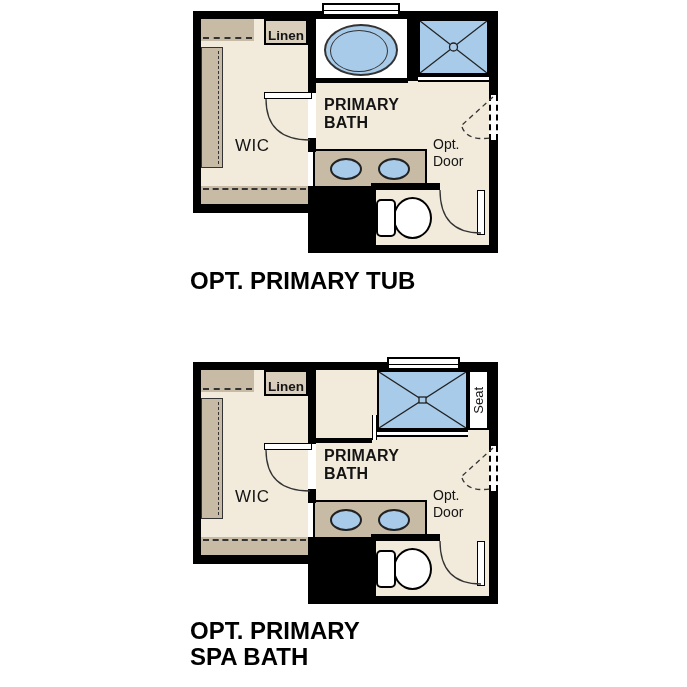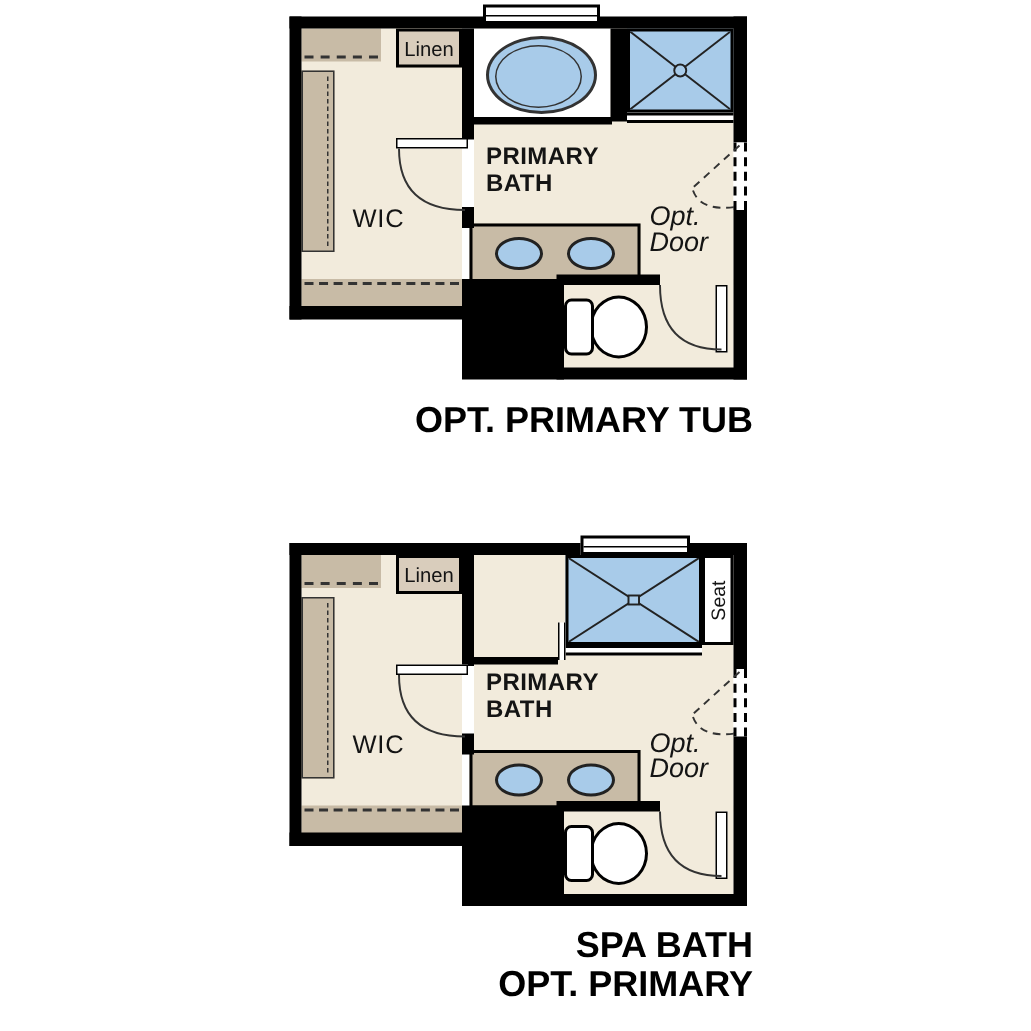--- a/index.html
+++ b/index.html
@@ -19,38 +19,38 @@
   .niche{position:absolute;background:#ffffff;}
   .blue{background:var(--fixture-blue);}
   .b2{border:2px solid var(--wall);box-sizing:border-box;}
   .b1{border:1px solid var(--outline);box-sizing:border-box;}
   .doorleaf{position:absolute;background:#ffffff;border:1.5px solid var(--wall);box-sizing:border-box;}
   .gap{position:absolute;background:#ffffff;border-left:2px dashed var(--wall);
        border-right:2px dashed var(--wall);box-sizing:border-box;}
   .overlay{position:absolute;left:0;top:0;pointer-events:none;}
   .lbl{position:absolute;color:var(--text);}
   .lbl-room{font-weight:bold;font-size:16px;line-height:18px;letter-spacing:.3px;}
-  .lbl-side{font-size:18px;line-height:17px;font-style:italic;}
+  .lbl-side{font-size:14px;line-height:17px;}
   .lbl-wic{font-size:17px;letter-spacing:.5px;}
   .lbl-linen{font-size:13.5px;}
   .window{position:absolute;background:#ffffff;border:2px solid var(--wall);box-sizing:border-box;}
   .window .pane{position:absolute;left:0;right:0;top:5px;border-top:1.5px solid var(--wall);}
   .dashline-bottom{position:absolute;left:2px;right:2px;bottom:2px;border-top:2px dashed var(--outline);}
   .dashline-top{position:absolute;left:2px;right:2px;top:2px;border-top:2px dashed var(--outline);}
   .dashline-right{position:absolute;top:3px;bottom:3px;right:3px;border-left:1.5px dashed var(--outline);}
   .curb{position:absolute;background:#ffffff;border-top:2px solid var(--wall);
         border-bottom:2px solid var(--wall);box-sizing:border-box;}
   .panel-v{position:absolute;background:#ffffff;border-left:1.5px solid var(--wall);
         border-right:1.5px solid var(--wall);box-sizing:border-box;}
   .seat{position:absolute;background:#ffffff;border:2px solid var(--wall);box-sizing:border-box;
         display:flex;align-items:center;justify-content:center;}
   .vtext{writing-mode:vertical-rl;transform:rotate(180deg);font-size:13px;}
   .linenbox{position:absolute;background:var(--linen-fill);border:2px solid var(--wall);
-        box-sizing:border-box;display:flex;align-items:center;justify-content:center;}
-  .caption{position:absolute;left:190px;width:312px;text-align:right;
+        box-sizing:border-box;display:flex;align-items:flex-end;justify-content:center;font-weight:bold;}
+  .caption{position:absolute;left:190px;width:312px;text-align:left;
         font-weight:bold;font-size:24px;line-height:26px;color:#000;}
   .tub-outer{position:absolute;border:2px solid var(--outline);box-sizing:border-box;border-radius:50%;}
   .tub-inner{position:absolute;border:1.5px solid var(--outline);box-sizing:border-box;border-radius:50%;}
   .sink{position:absolute;border:2px solid #222;box-sizing:border-box;border-radius:50%;}
   .toilet-bowl{position:absolute;background:#fff;border:2px solid var(--wall);box-sizing:border-box;border-radius:50%;}
   .toilet-tank{position:absolute;background:#fff;border:2px solid var(--wall);box-sizing:border-box;border-radius:5px;}
 </style>
 </head>
 <body>
 
@@ -204,15 +204,15 @@
     <div>PRIMARY</div>
     <div>BATH</div>
   </div>
   <div class="lbl lbl-side" style="left:243px;top:133px;width:62px;">
     <div>Opt.</div>
     <div>Door</div>
   </div>
 </div>
 
 <div class="caption" style="top:618px;">
+  <div>OPT. PRIMARY</div>
   <div>SPA BATH</div>
-  <div>OPT. PRIMARY</div>
 </div>
 
 </body></html>

